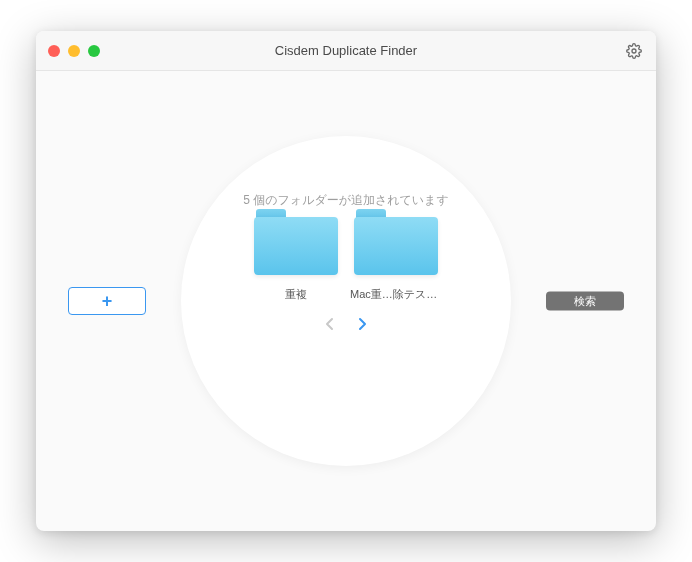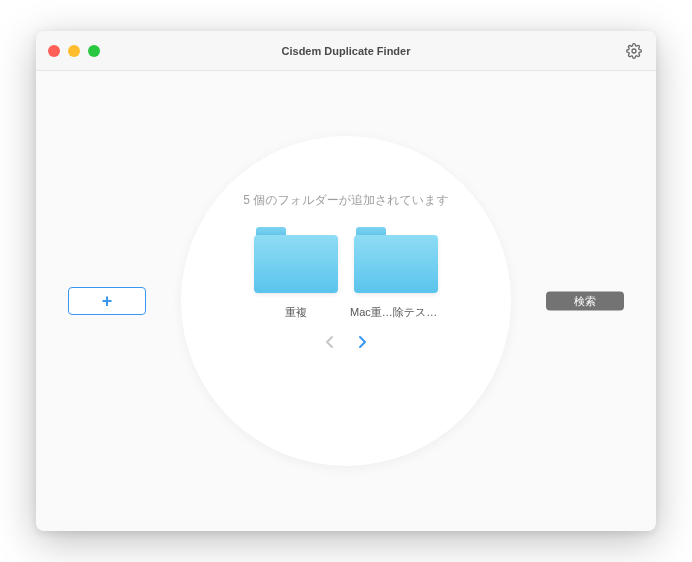--- a/index.html
+++ b/index.html
@@ -39,23 +39,23 @@
       height: 12px;
       border-radius: 50%;
     }
     .tl-close { background: #ff5f57; }
     .tl-min { background: #ffbd2e; }
     .tl-max { background: #28c840; }
     .title {
       position: absolute;
       left: 50%;
       transform: translateX(-50%);
-      font-size: 11px;
+      font-size: 13px;
       color: #4a4a4a;
-      font-weight: 700;
+      font-weight: 400;
     }
     .gear-wrap {
       margin-left: auto;
       width: 20px;
       height: 20px;
       display: flex;
       align-items: center;
       justify-content: center;
       cursor: pointer;
     }
@@ -74,21 +74,20 @@
       box-shadow: 0 2px 12px rgba(0,0,0,0.05);
       display: flex;
       flex-direction: column;
       align-items: center;
       padding-top: 56px;
       position: relative;
     }
     .status-text {
       font-size: 12px;
       color: #9e9e9e;
-      margin-bottom: 18px;
     }
     .folders-row {
       display: flex;
       gap: 8px;
       align-items: center;
     }
     .folder-item {
       width: 92px;
       display: flex;
       flex-direction: column;

